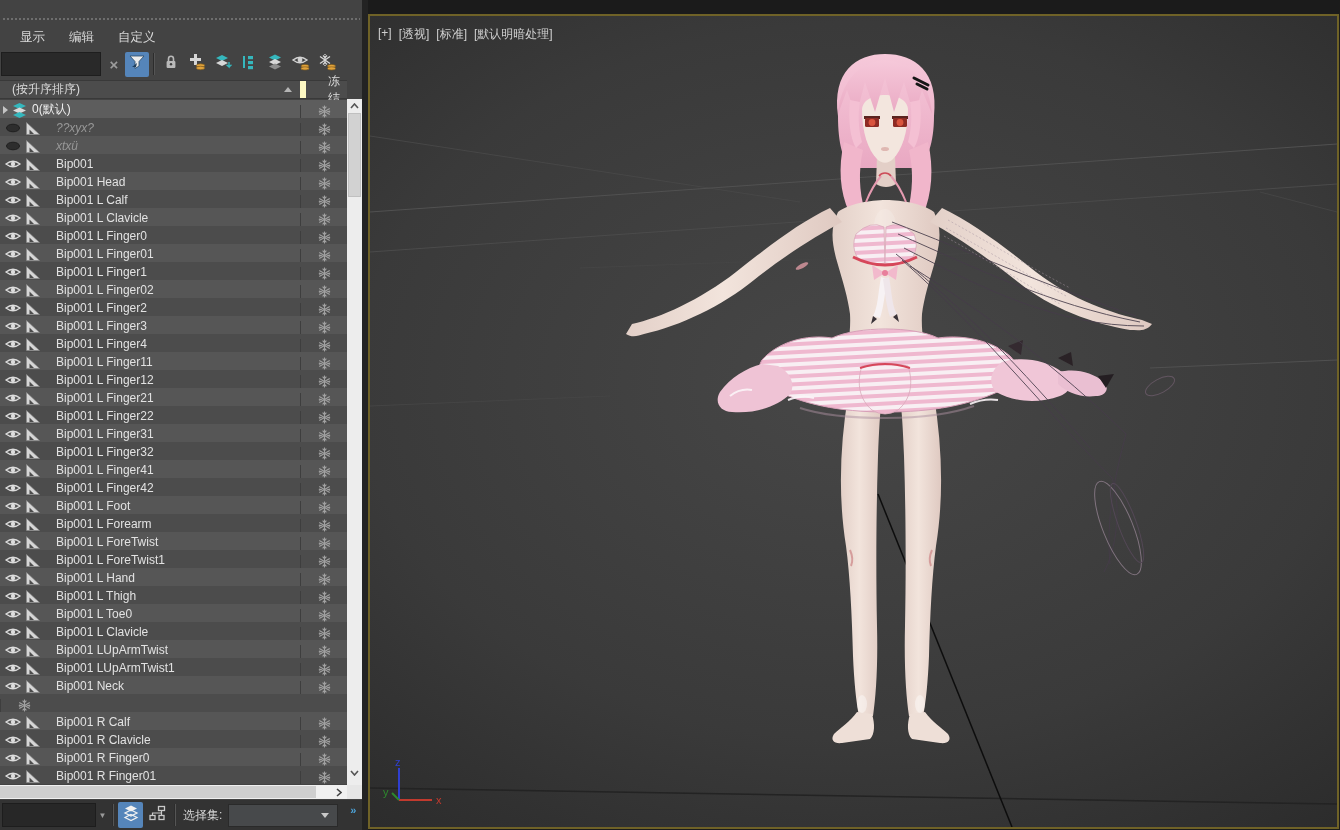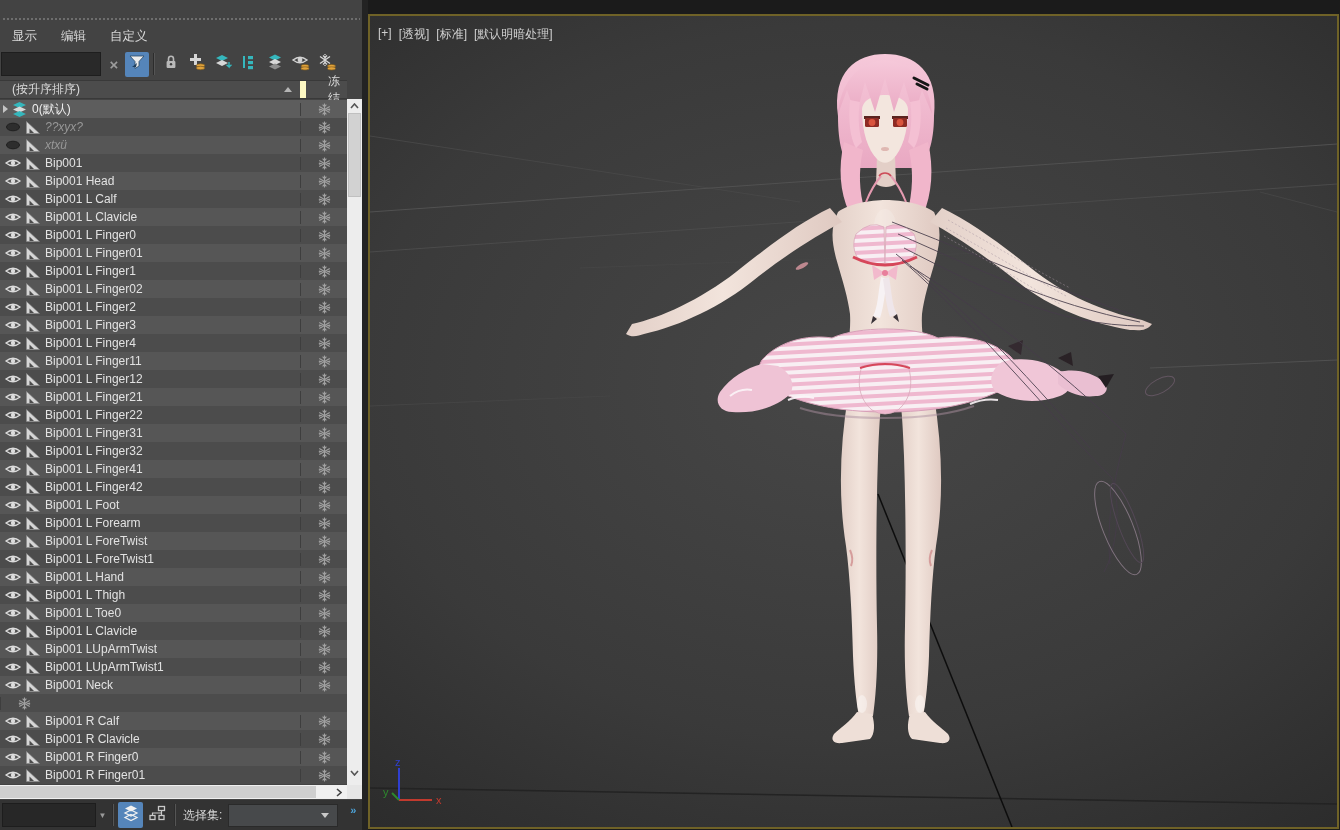--- a/index.html
+++ b/index.html
@@ -4,46 +4,46 @@
 <style>
   html,body{margin:0;padding:0;background:#1c1c1c;}
   *{box-sizing:border-box;font-family:"Liberation Sans","DejaVu Sans",sans-serif;}
   #app{position:relative;width:1340px;height:830px;background:#1c1c1c;overflow:hidden;}
 
   
   #panel{position:absolute;left:0;top:0;width:362px;height:800px;background:#434343;}
   #grip{position:absolute;left:2px;top:17px;width:358px;height:5px;
         background-image:radial-gradient(circle,#6e6e6e 1px,transparent 1.2px);
         background-size:4px 4px;}
-  #menubar{position:absolute;left:0;top:26px;width:362px;height:22px;display:flex;}
+  #menubar{position:absolute;left:8px;top:26px;width:362px;height:22px;display:flex;align-items:center;}
   .menu-item{color:#d9d9d9;font-size:12.5px;padding:2px 12px;cursor:default;}
   #searchrow{position:absolute;left:0;top:50px;width:362px;height:28px;display:flex;align-items:center;}
   #search-input{width:100px;height:24px;margin-left:1px;background:#292929;border:1px solid #1e1e1e;
         color:#ddd;font-size:12px;padding:0 4px;outline:none;}
   .tbtn{width:24px;height:25px;margin:0 1px;display:flex;align-items:center;justify-content:center;border-radius:2px;}
   .tbtn.active{background:#5585ba;}
   .clear-x{color:#9c9c9c;font-size:15px;font-weight:bold;width:20px;text-align:center;margin-left:3px;}
   .vsep{width:2px;height:22px;margin:0 3px;border-left:1px solid #2c2c2c;border-right:1px solid #555;}
 
   #header-row{position:absolute;left:0;top:80px;width:347px;height:19px;background:#4c4c4c;
         border-top:1px solid #393939;border-bottom:1px solid #393939;display:flex;align-items:center;}
   #sort-cell{flex:1;display:flex;align-items:center;height:100%;padding-left:4px;margin-left:8px;}
   #sort-label{color:#dcdcdc;font-size:12px;}
   #sort-arrow{width:0;height:0;border-left:4px solid transparent;border-right:4px solid transparent;
         border-bottom:5px solid #b5b5b5;margin-left:auto;margin-right:8px;}
   #freeze-cell-h{width:47px;height:100%;border-left:6px solid #fef9c3;display:flex;align-items:center;padding-left:22px;}
   #freeze-label{color:#dcdcdc;font-size:12px;}
 
   #rows{position:absolute;left:0;top:100px;width:347px;height:685px;overflow:hidden;}
-  .row{height:18px;display:flex;align-items:center;background:#565656;}
+  .row{height:18px;display:flex;align-items:flex-end;background:#565656;}
   .row.dark{background:#4c4c4c;}
   .row.first{background:#5d5d5d;}
   .cell-name{flex:1;display:flex;align-items:center;overflow:hidden;}
   .cell-freeze{width:47px;border-left:1px solid #3e3e3e;display:flex;align-items:center;justify-content:center;}
-  .row .label{font-size:12px;color:#e2e2e2;margin-left:3px;white-space:nowrap;}
+  .row .label{font-size:12px;color:#e2e2e2;margin-left:14px;white-space:nowrap;}
   .row.kind-hidden .label{color:#979797;font-style:italic;}
   .row .expand-arrow{display:none;width:0;height:0;border-top:4px solid transparent;border-bottom:4px solid transparent;
         border-left:5px solid #c4c4c4;margin-left:3px;}
   .row .icon{display:none;width:18px;height:16px;align-items:center;justify-content:center;margin-left:2px;}
   .row.kind-layer .expand-arrow{display:block;}
   .row.kind-layer .icon.layerstack{display:flex;}
   .row.kind-layer .label{margin-left:4px;color:#eeeeee;}
   .row.kind-bone .icon.eye{display:flex;margin-left:4px;}
   .row.kind-bone .icon.bone{display:flex;}
   .row.kind-hidden .icon.hiddendot{display:flex;margin-left:4px;}

